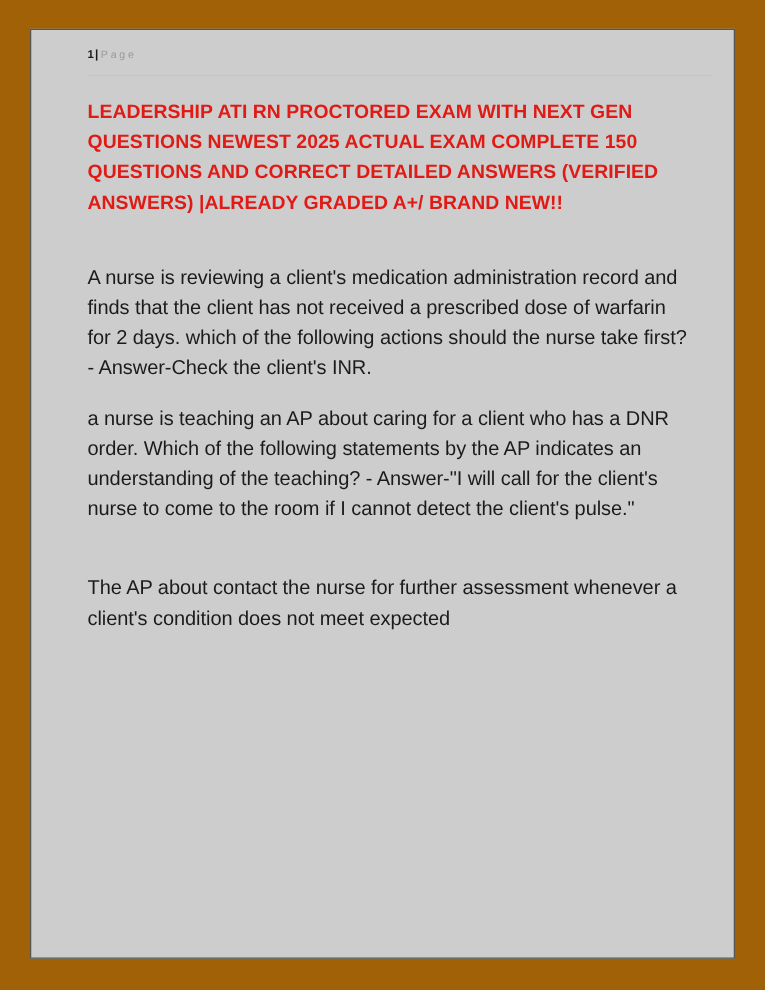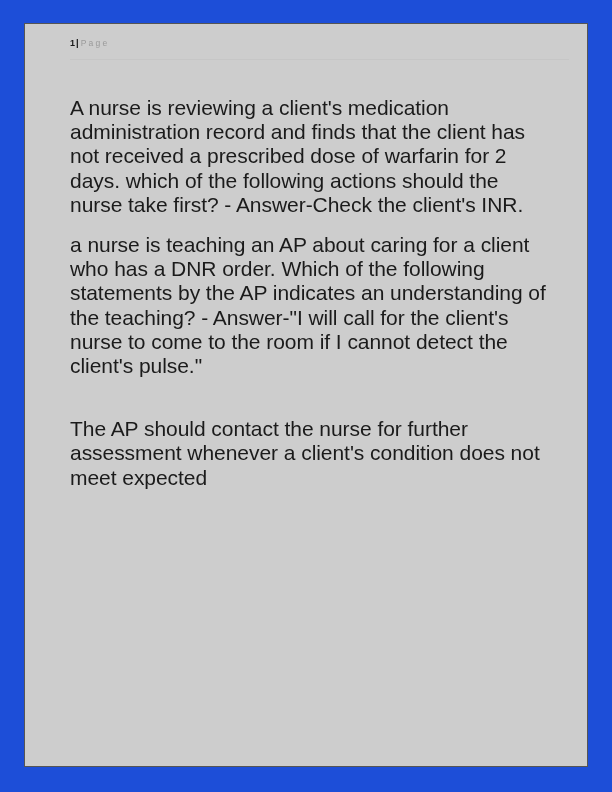--- a/index.html
+++ b/index.html
@@ -11,21 +11,21 @@
     height: 792px;
     background: #cdcdcd;
     font-family: "Liberation Sans", sans-serif;
     overflow: hidden;
   }
 
   .page-canvas {
     position: relative;
     width: 612px;
     height: 792px;
-    background: #1d4ed8;
+    background: #a16207;
   }
 
   
   .page-frame {
     position: absolute;
     left: 24px;
     top: 23px;
     width: 564px;
     height: 744px;
     border: 1px solid #555555;
@@ -81,21 +81,21 @@
     letter-spacing: 0.05px;
     max-width: 470px;
   }
 
   
   .body-block {
     margin-top: 36px;
   }
   .qa-para {
     color: #1b1b1b;
-    font-size: 21px;
+    font-size: 16px;
     line-height: 24.2px;
     margin: 16px 0 9px 0;
     max-width: 484px;
     letter-spacing: -0.05px;
   }
   .qa-para.gap-before {
     margin-top: 39px;
   }
 </style>
 </head>
@@ -103,22 +103,23 @@
 
 <div class="page-canvas">
   <div class="page-frame">
     <div class="page-inner">
 
       <div class="doc-header">
         <span class="hdr-pagenum">1</span><span class="hdr-sep">|</span><span class="hdr-word">Page</span>
       </div>
       <div class="header-rule"></div>
 
+      <div class="doc-title">LEADERSHIP ATI RN PROCTORED EXAM WITH NEXT GEN QUESTIONS NEWEST 2025 ACTUAL EXAM COMPLETE 150 QUESTIONS AND CORRECT DETAILED ANSWERS (VERIFIED ANSWERS) |ALREADY GRADED A+/ BRAND NEW!!</div>
 
       <div class="body-block">
         <p class="qa-para">A nurse is reviewing a client's medication administration record and finds that the client has not received a prescribed dose of warfarin for 2 days. which of the following actions should the nurse take first? - Answer-Check the client's INR.</p>
         <p class="qa-para">a nurse is teaching an AP about caring for a client who has a DNR order. Which of the following statements by the AP indicates an understanding of the teaching? - Answer-"I will call for the client's nurse to come to the room if I cannot detect the client's pulse."</p>
-        <p class="qa-para gap-before">The AP should contact the nurse for further assessment whenever a client's condition does not meet expected</p>
+        <p class="qa-para gap-before">The AP about contact the nurse for further assessment whenever a client's condition does not meet expected</p>
       </div>
 
     </div>
   </div>
 </div>
 
 </body></html>

